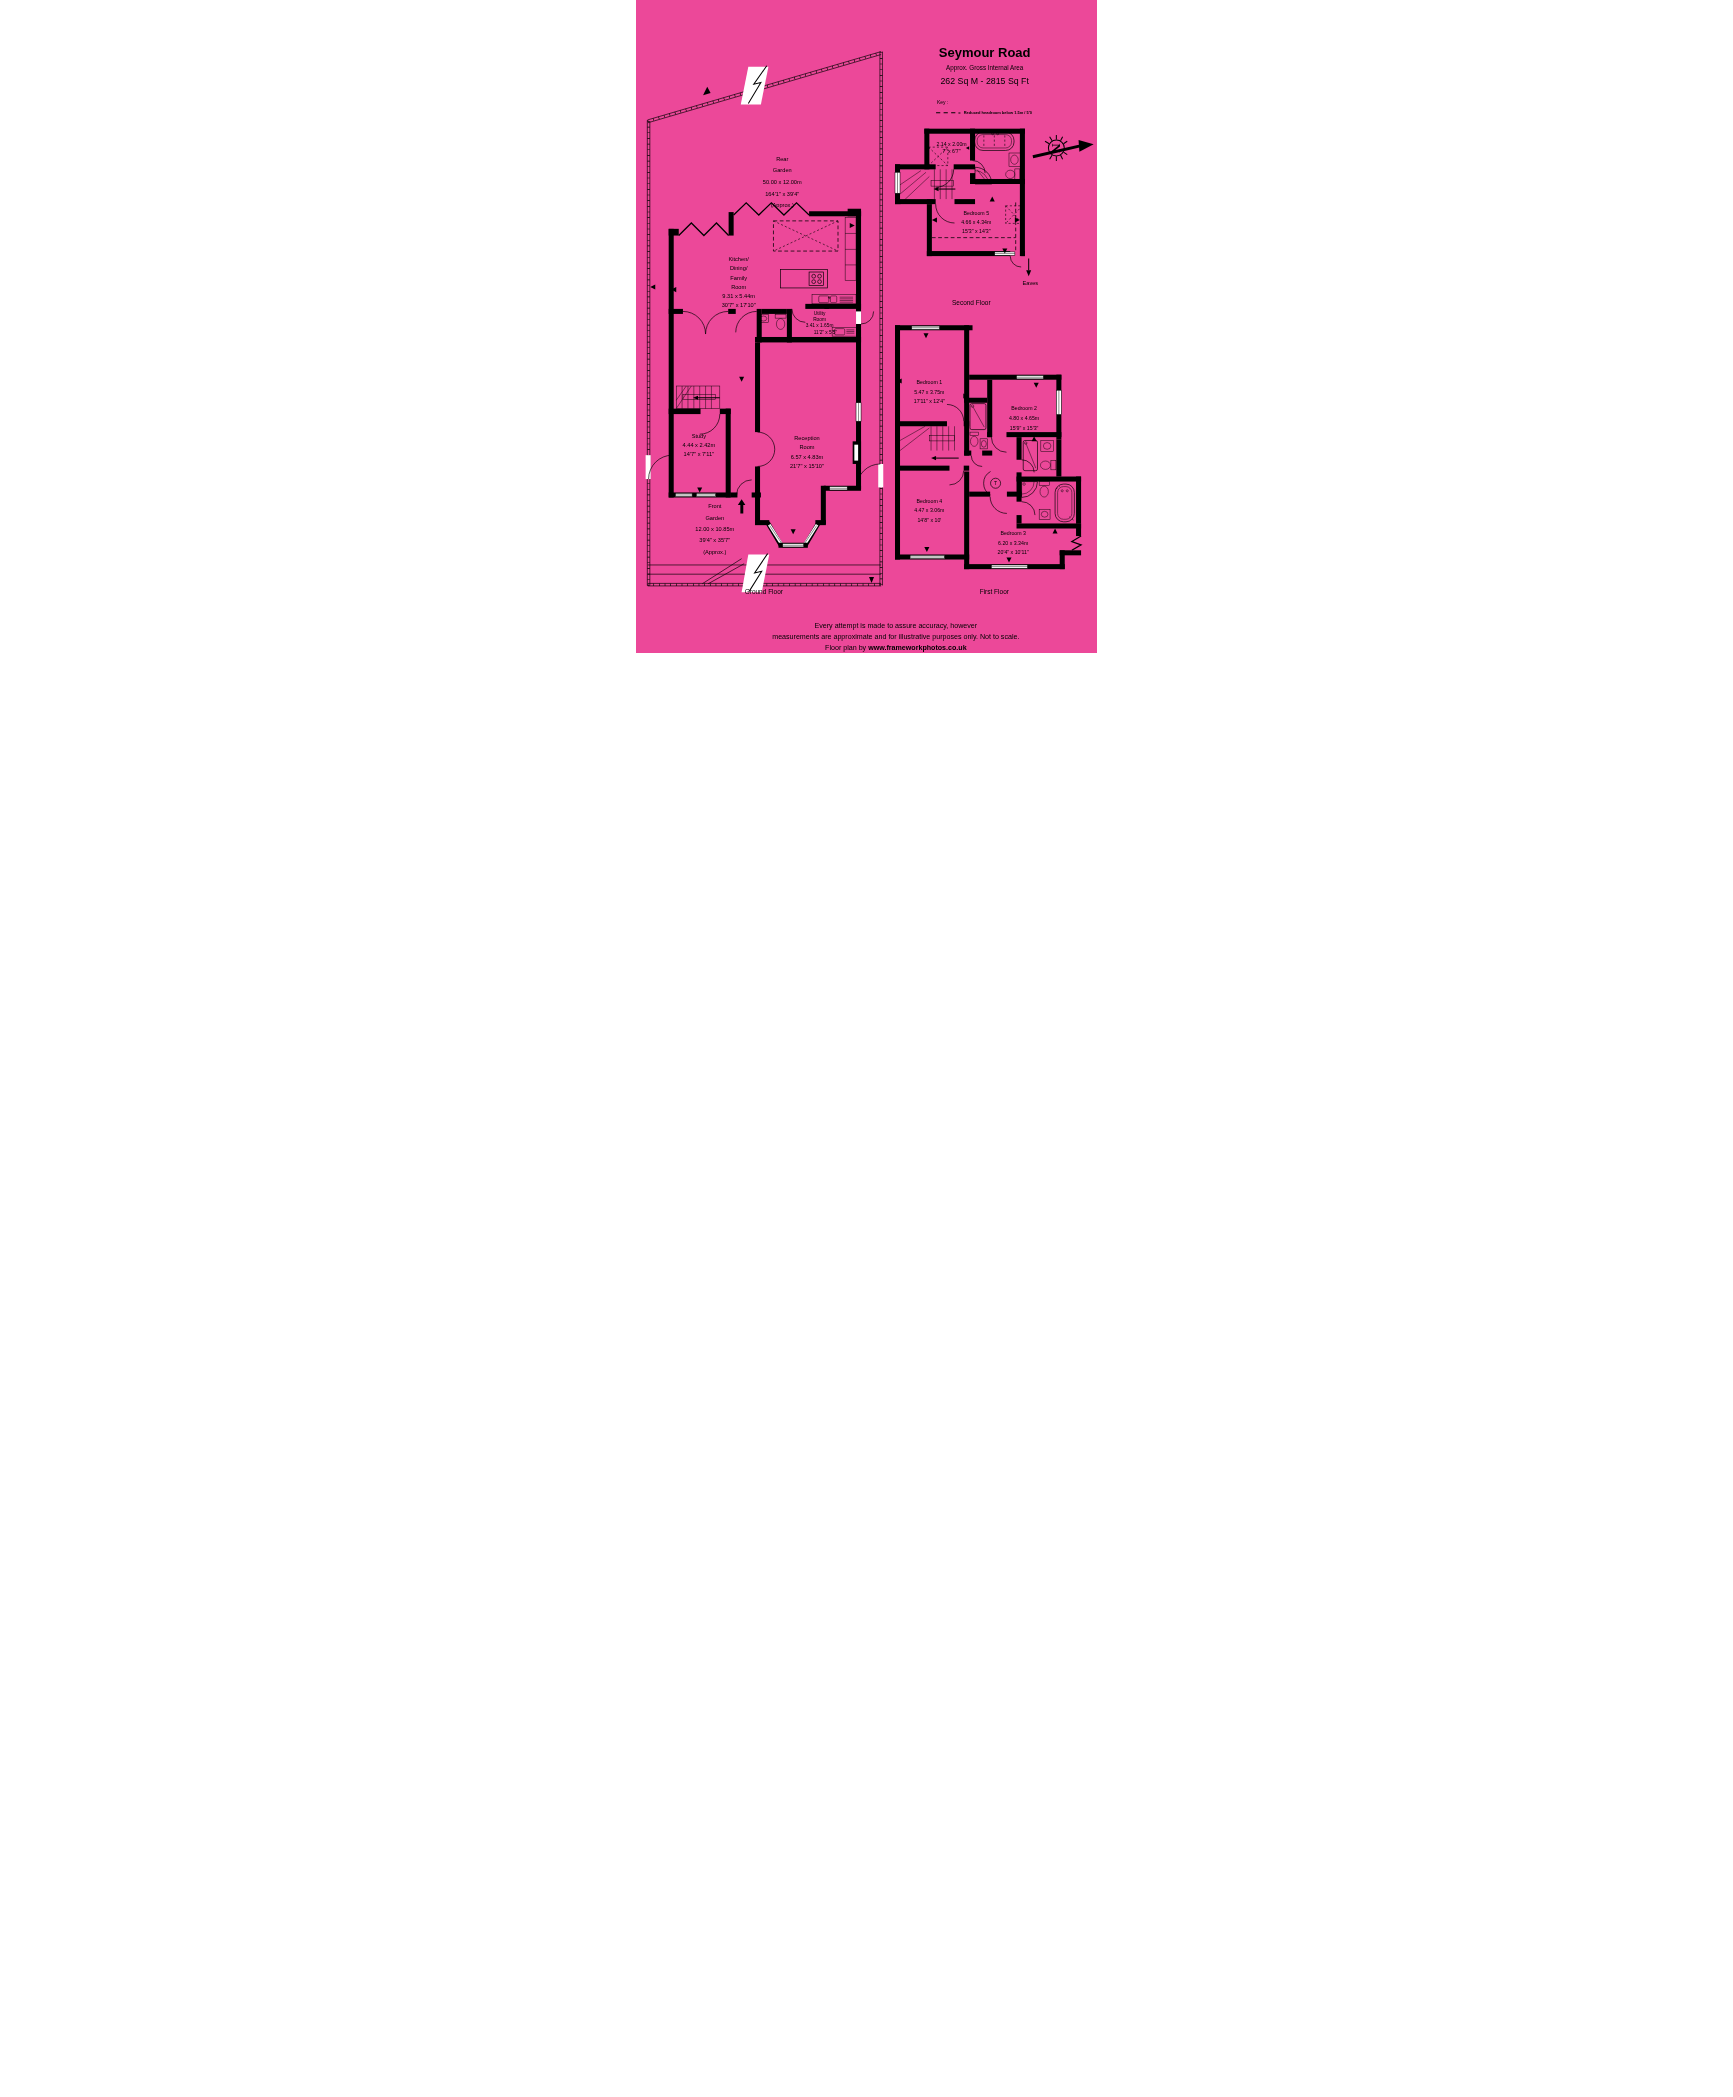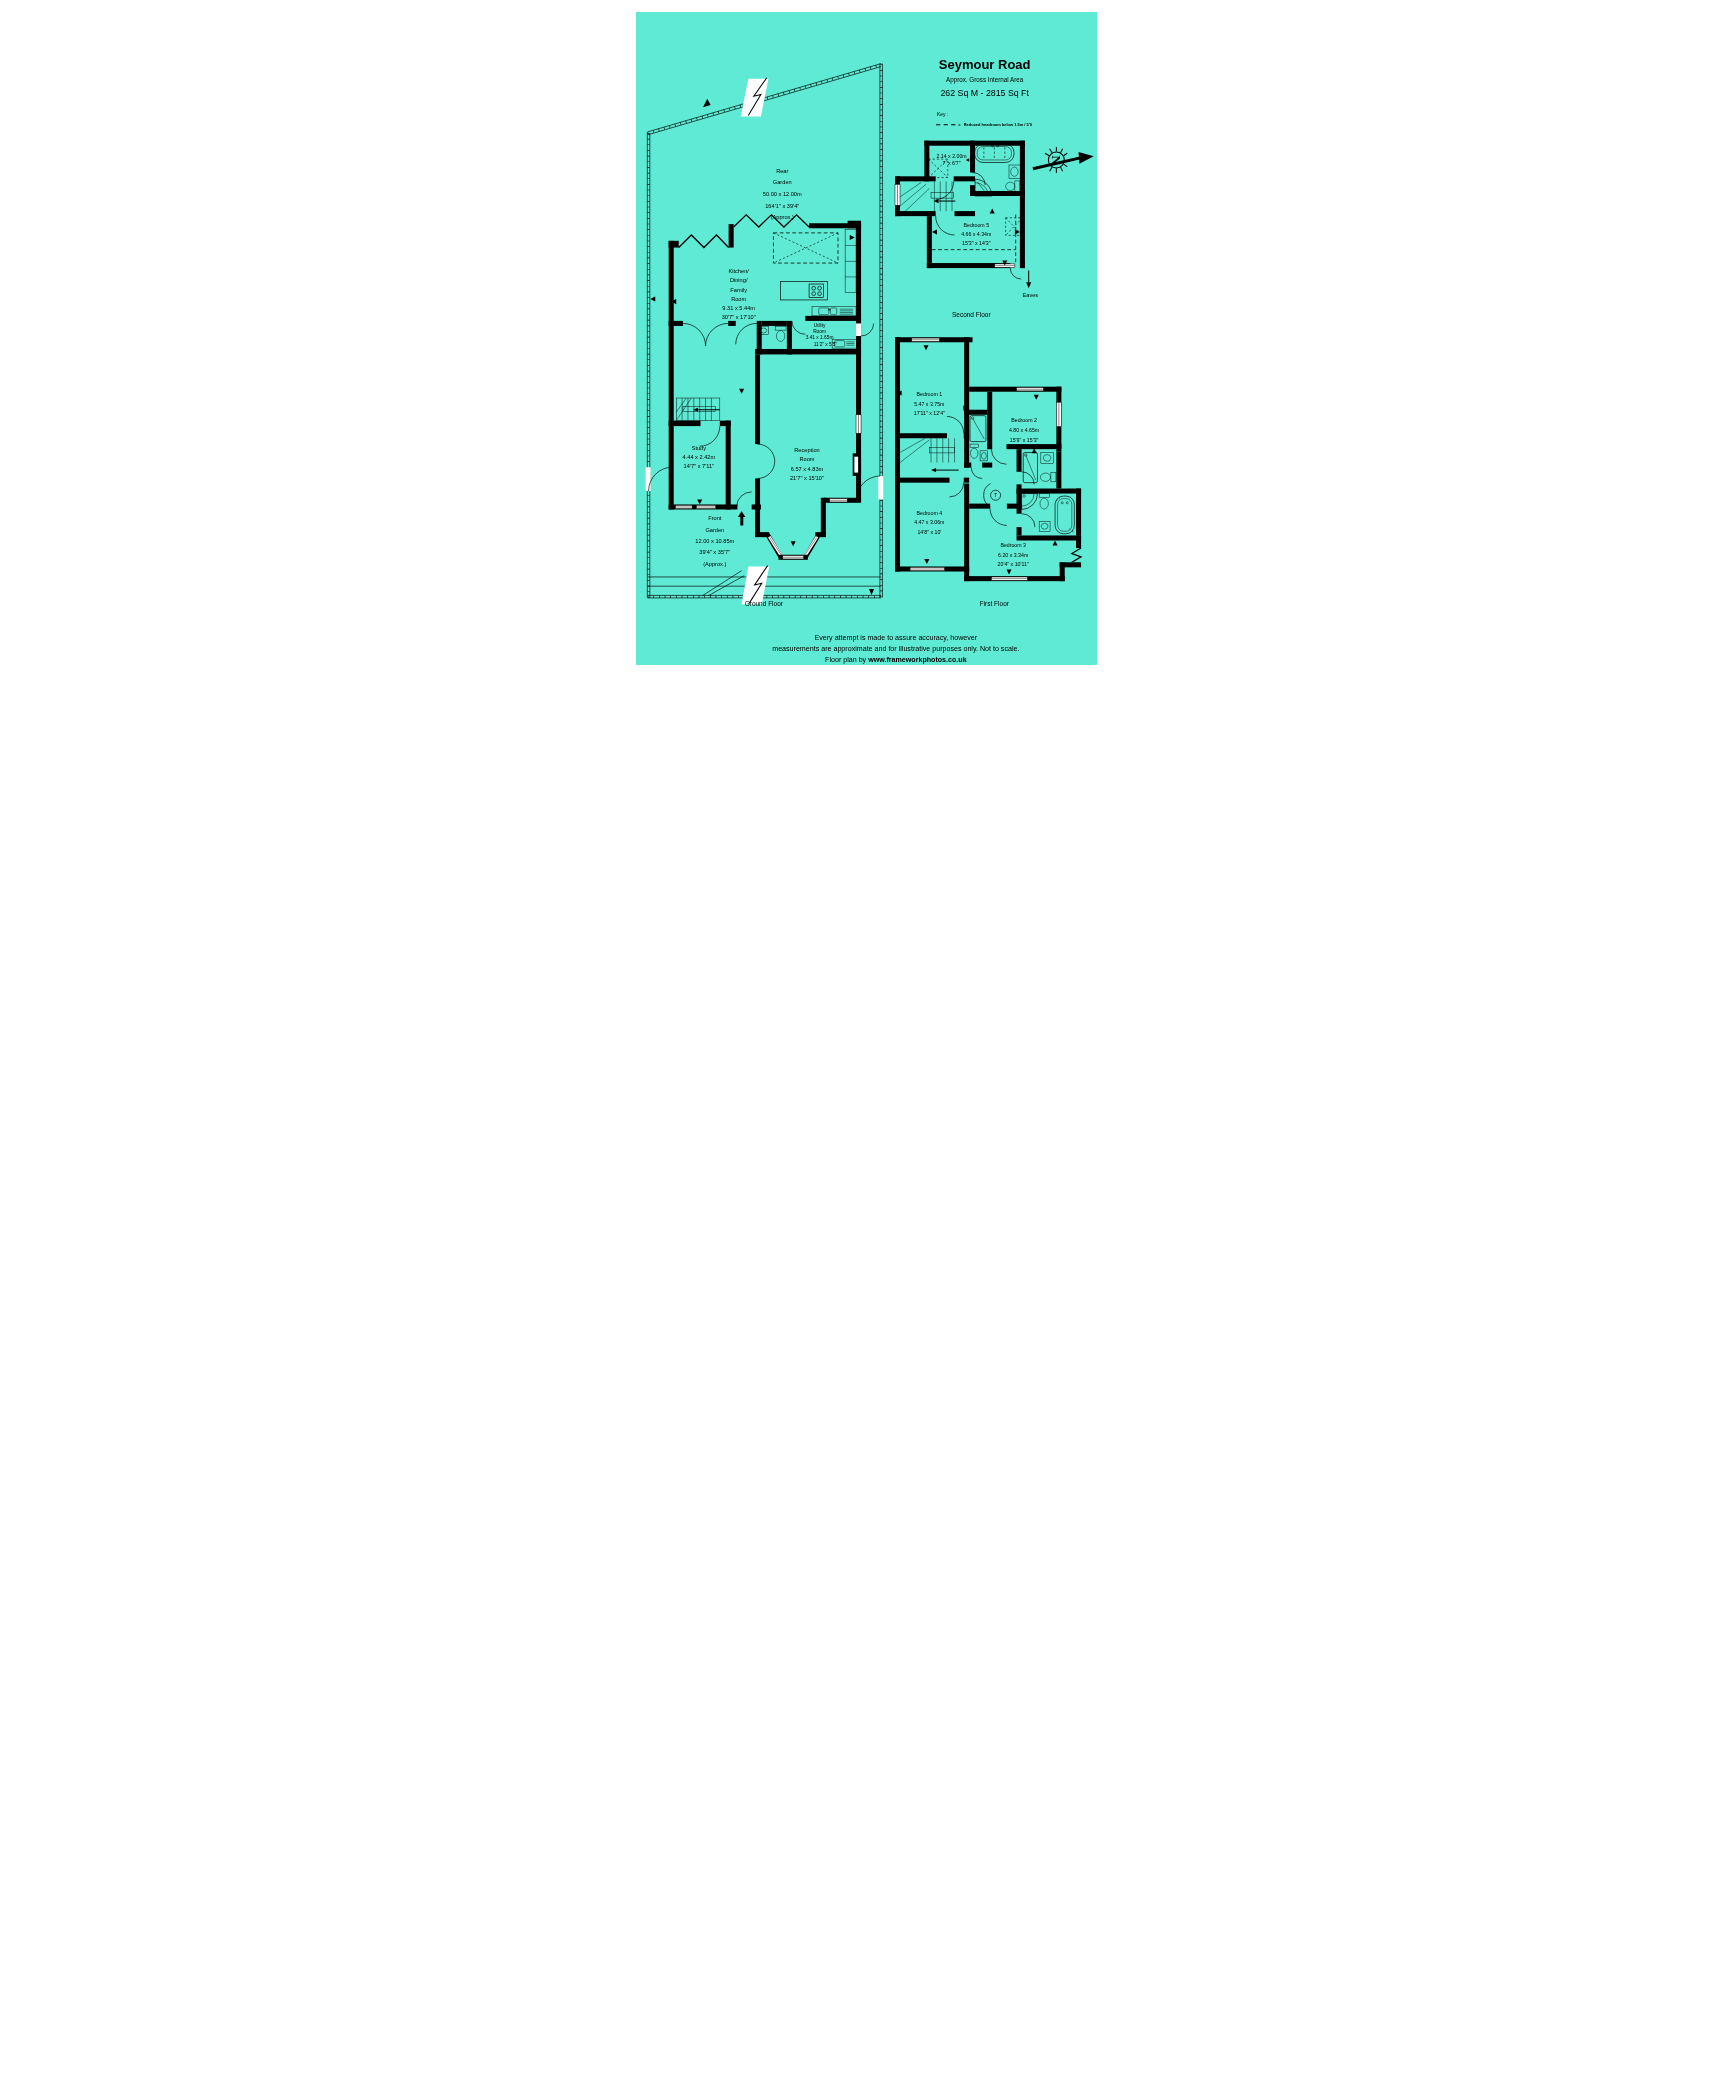--- a/index.html
+++ b/index.html
@@ -1,16 +1,16 @@
 <!DOCTYPE html>
 <html style="font-size:6.7px"><head>
 <meta charset="utf-8">
 <style>
   html,body{margin:0;padding:0;background:#fff;}
-  .page{width:461px;margin:12px auto;background:#5eead4;}
+  .page{width:461px;margin:0 auto;background:#ec4899;}
   svg{display:block;width:461px;height:653px;}
   .w{fill:#000;stroke:none;}
   .t{fill:none;stroke:#000;stroke-width:1.6;}
   .t2{fill:none;stroke:#000;stroke-width:2.4;}
   .t3{fill:none;stroke:#000;stroke-width:3;}
   .win{fill:#fff;stroke:#000;stroke-width:1.2;}
   .arc{fill:none;stroke:#000;stroke-width:1.6;}
   .dsh{fill:none;stroke:#000;stroke-width:1.8;stroke-dasharray:9 6;}
   .dsh2{fill:none;stroke:#000;stroke-width:1.4;stroke-dasharray:5 5;}
   .hatch{fill:none;stroke:#000;stroke-width:6;stroke-dasharray:1.5 12;}

